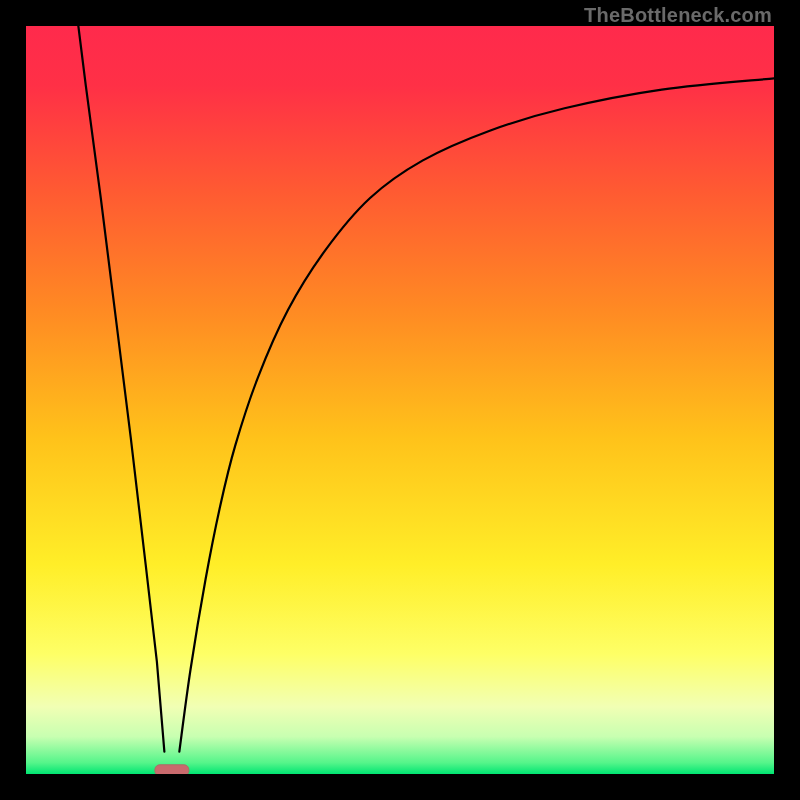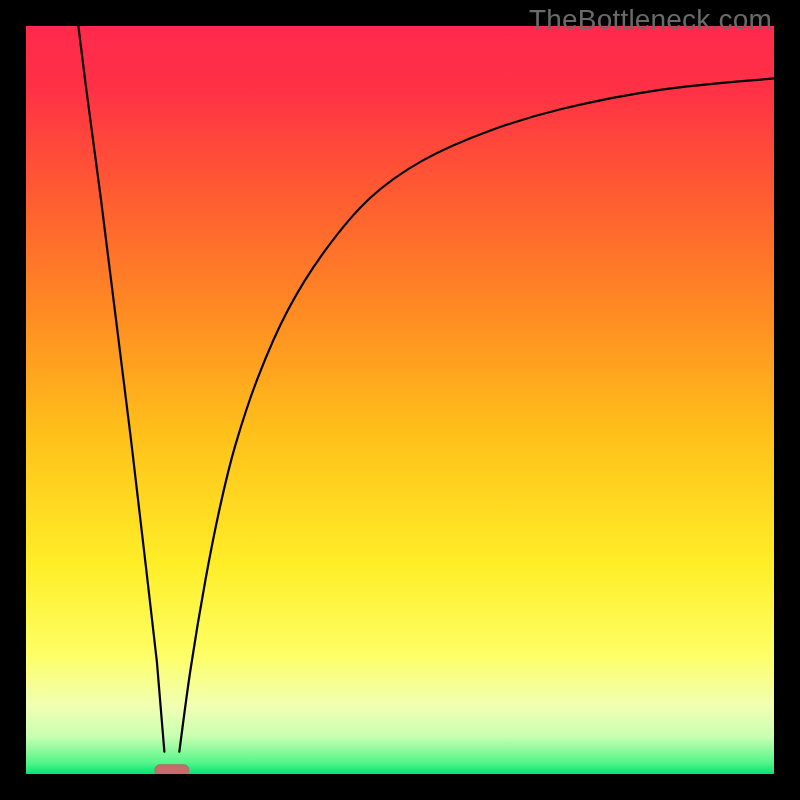--- a/index.html
+++ b/index.html
@@ -23,23 +23,23 @@
     top: 26px;
     width: 748px;
     height: 748px;
     overflow: hidden;
   }
   .watermark {
     position: absolute;
     top: 4px;
     right: 28px;
     color: #6a6a6a;
-    font-size: 28px;
+    font-size: 20px;
     letter-spacing: 0.2px;
-    font-weight: 400;
+    font-weight: 700;
     pointer-events: none;
   }
 </style>
 </head>
 <body>
 
 <div class="frame">
 
   <div class="plot-area">
     <svg id="chart-svg" width="748" height="748" viewBox="0 0 748 748" preserveAspectRatio="none">

